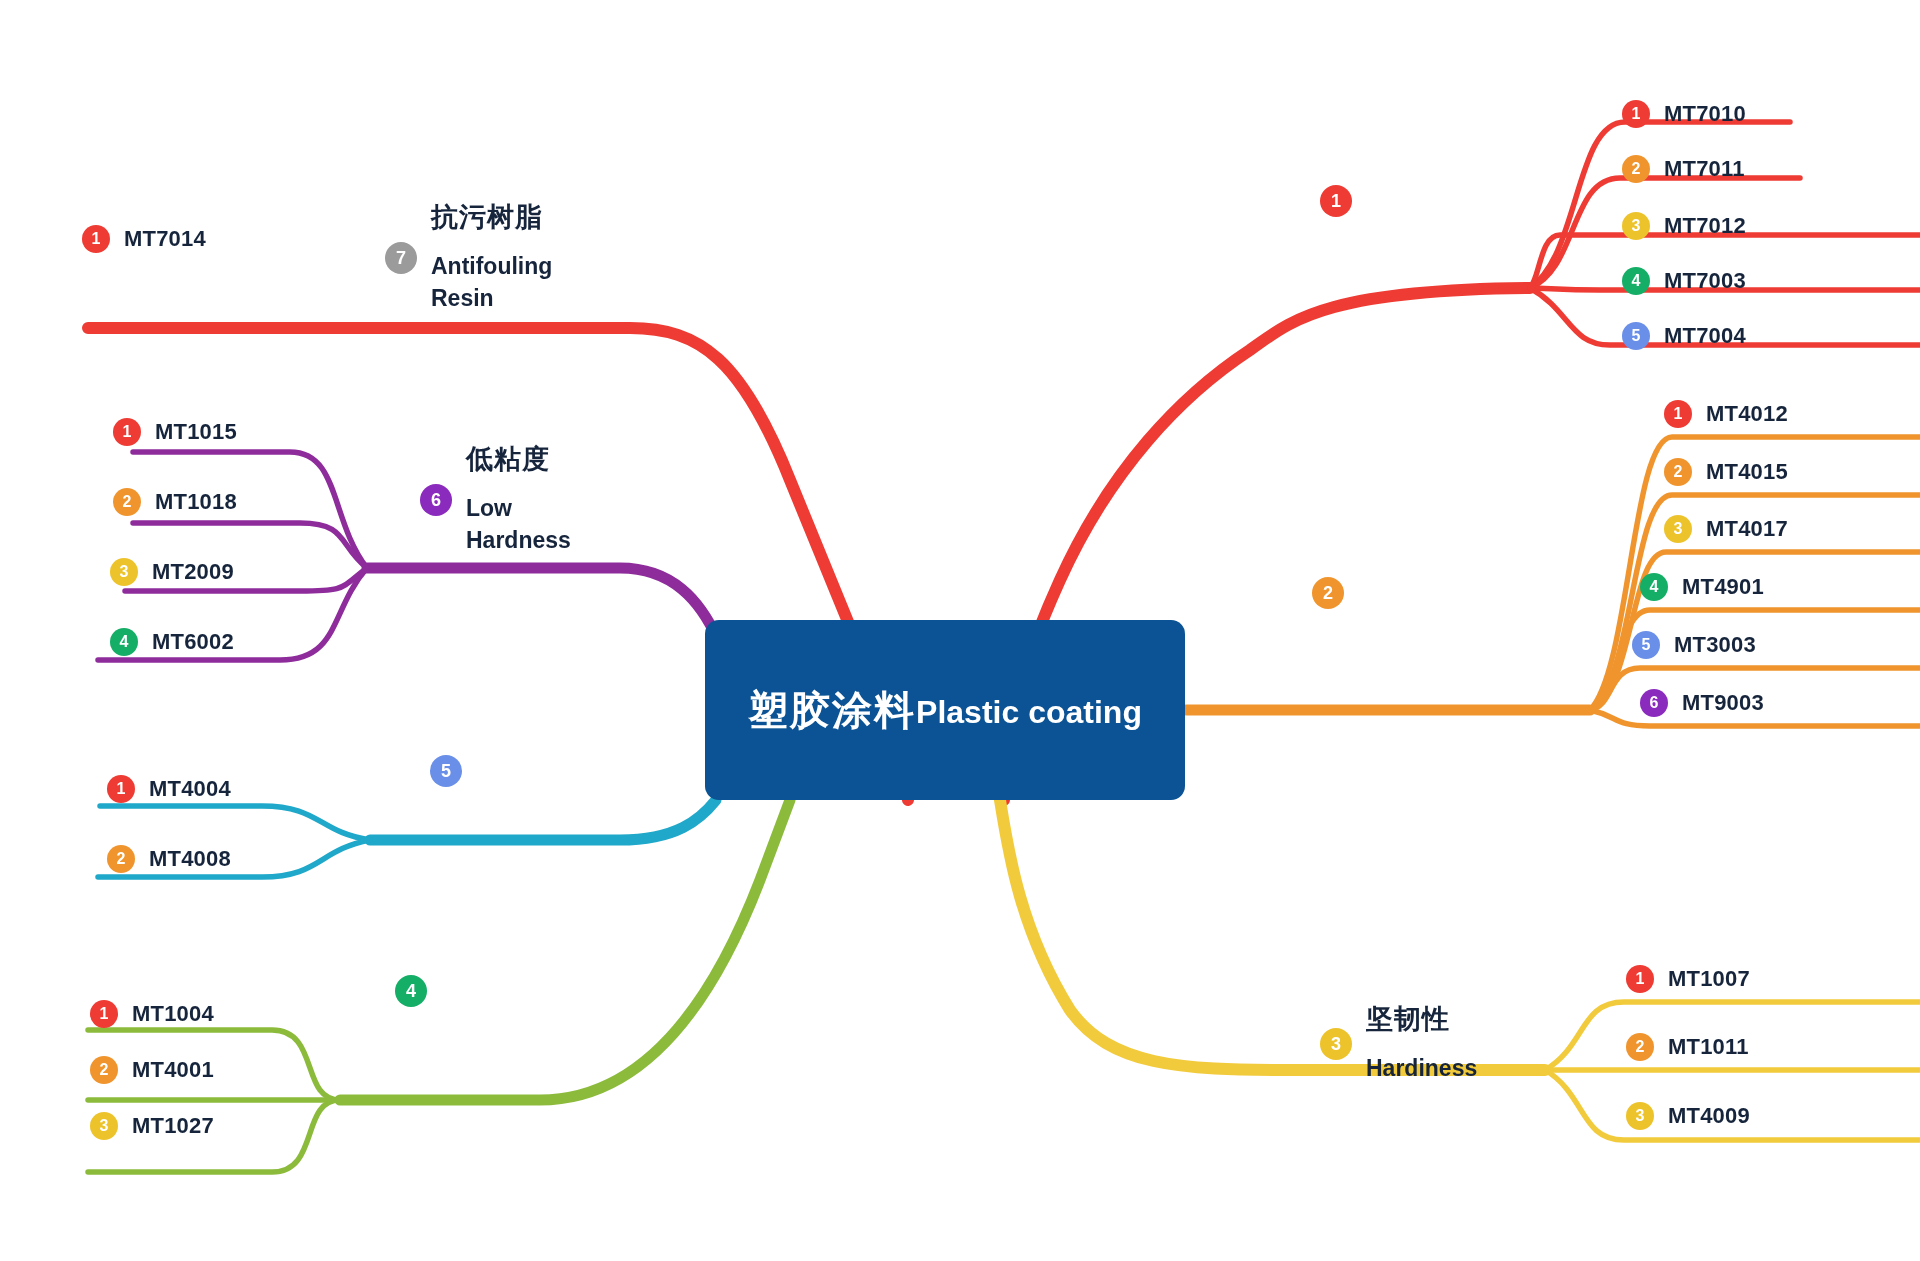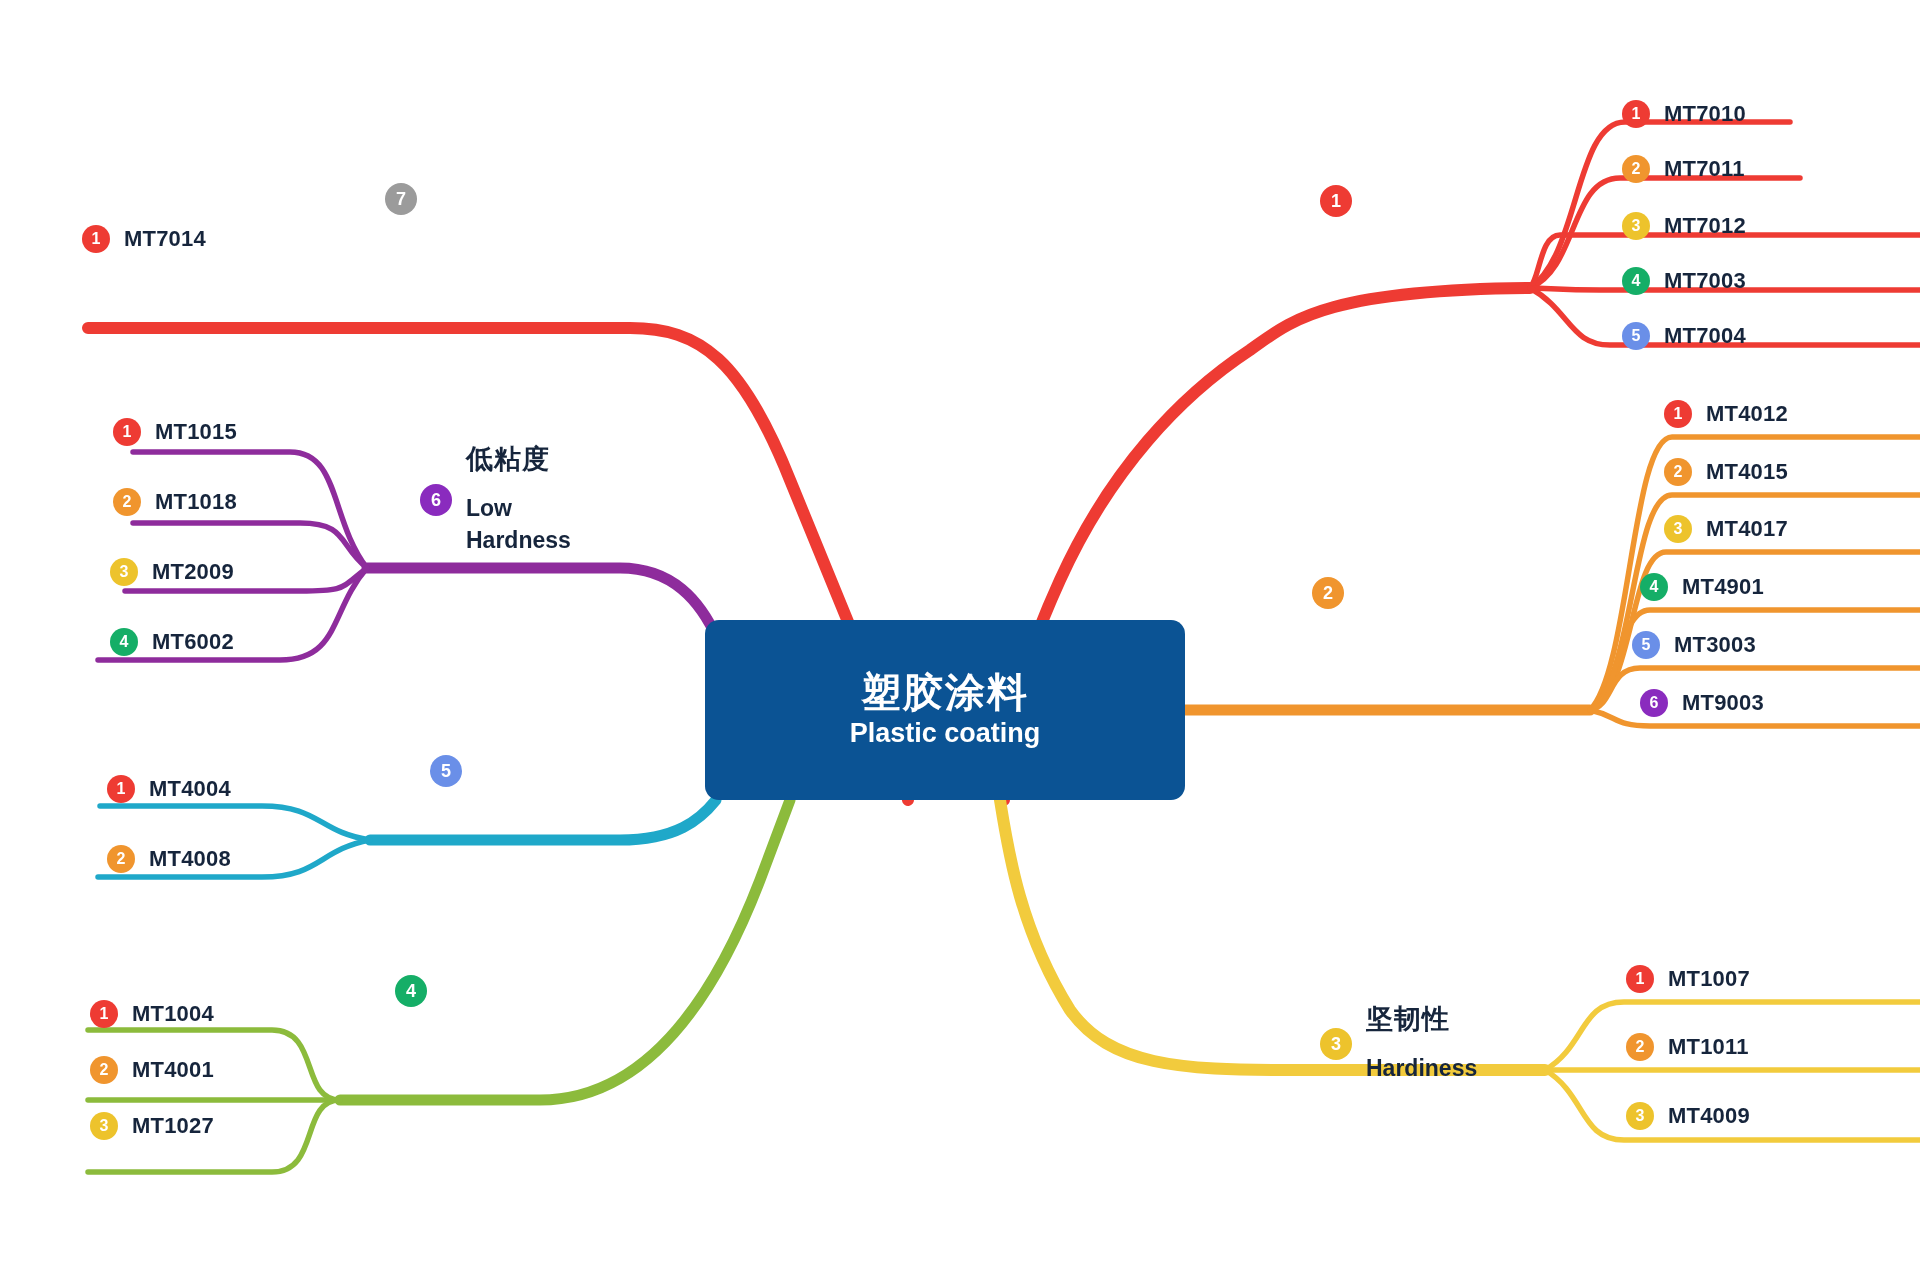--- a/index.html
+++ b/index.html
@@ -26,35 +26,35 @@
   
   .center-node {
     position: absolute;
     left: 705px;
     top: 620px;
     width: 480px;
     height: 180px;
     background: #0B5394;
     border-radius: 14px;
     display: flex;
-    flex-direction: column;
+    flex-direction: row;
     align-items: center;
     justify-content: center;
     color: #ffffff;
     z-index: 5;
     box-sizing: border-box;
   }
   .center-node .cn-zh {
     font-size: 40px;
     font-weight: 700;
     line-height: 1.1;
     letter-spacing: 2px;
   }
   .center-node .cn-en {
-    font-size: 27px;
+    font-size: 32px;
     font-weight: 700;
     line-height: 1.15;
     margin-top: 4px;
   }
 
   
   .branch {
     position: absolute;
     display: flex;
     align-items: center;
@@ -195,20 +195,25 @@
     <div class="badge big" style="background:#8A2BBE;">6</div>
     <div class="btext">
       <div class="bzh">低粘度</div>
       <div class="ben">Low
 Hardness</div>
     </div>
   </div>
 
   <div class="branch" style="left:385px; top:183px;">
     <div class="badge big" style="background:#9B9B9B;">7</div>
+    <div class="btext">
+      <div class="bzh">抗污树脂</div>
+      <div class="ben">Antifouling
+Resin</div>
+    </div>
   </div>
 
   <div class="leaf" style="left:1622px; top:100px;">
     <div class="badge" style="background:#EE3B33;">1</div>
     <div class="ltext">MT7010</div>
   </div>
   <div class="leaf" style="left:1622px; top:155px;">
     <div class="badge" style="background:#F0952E;">2</div>
     <div class="ltext">MT7011</div>
   </div>

